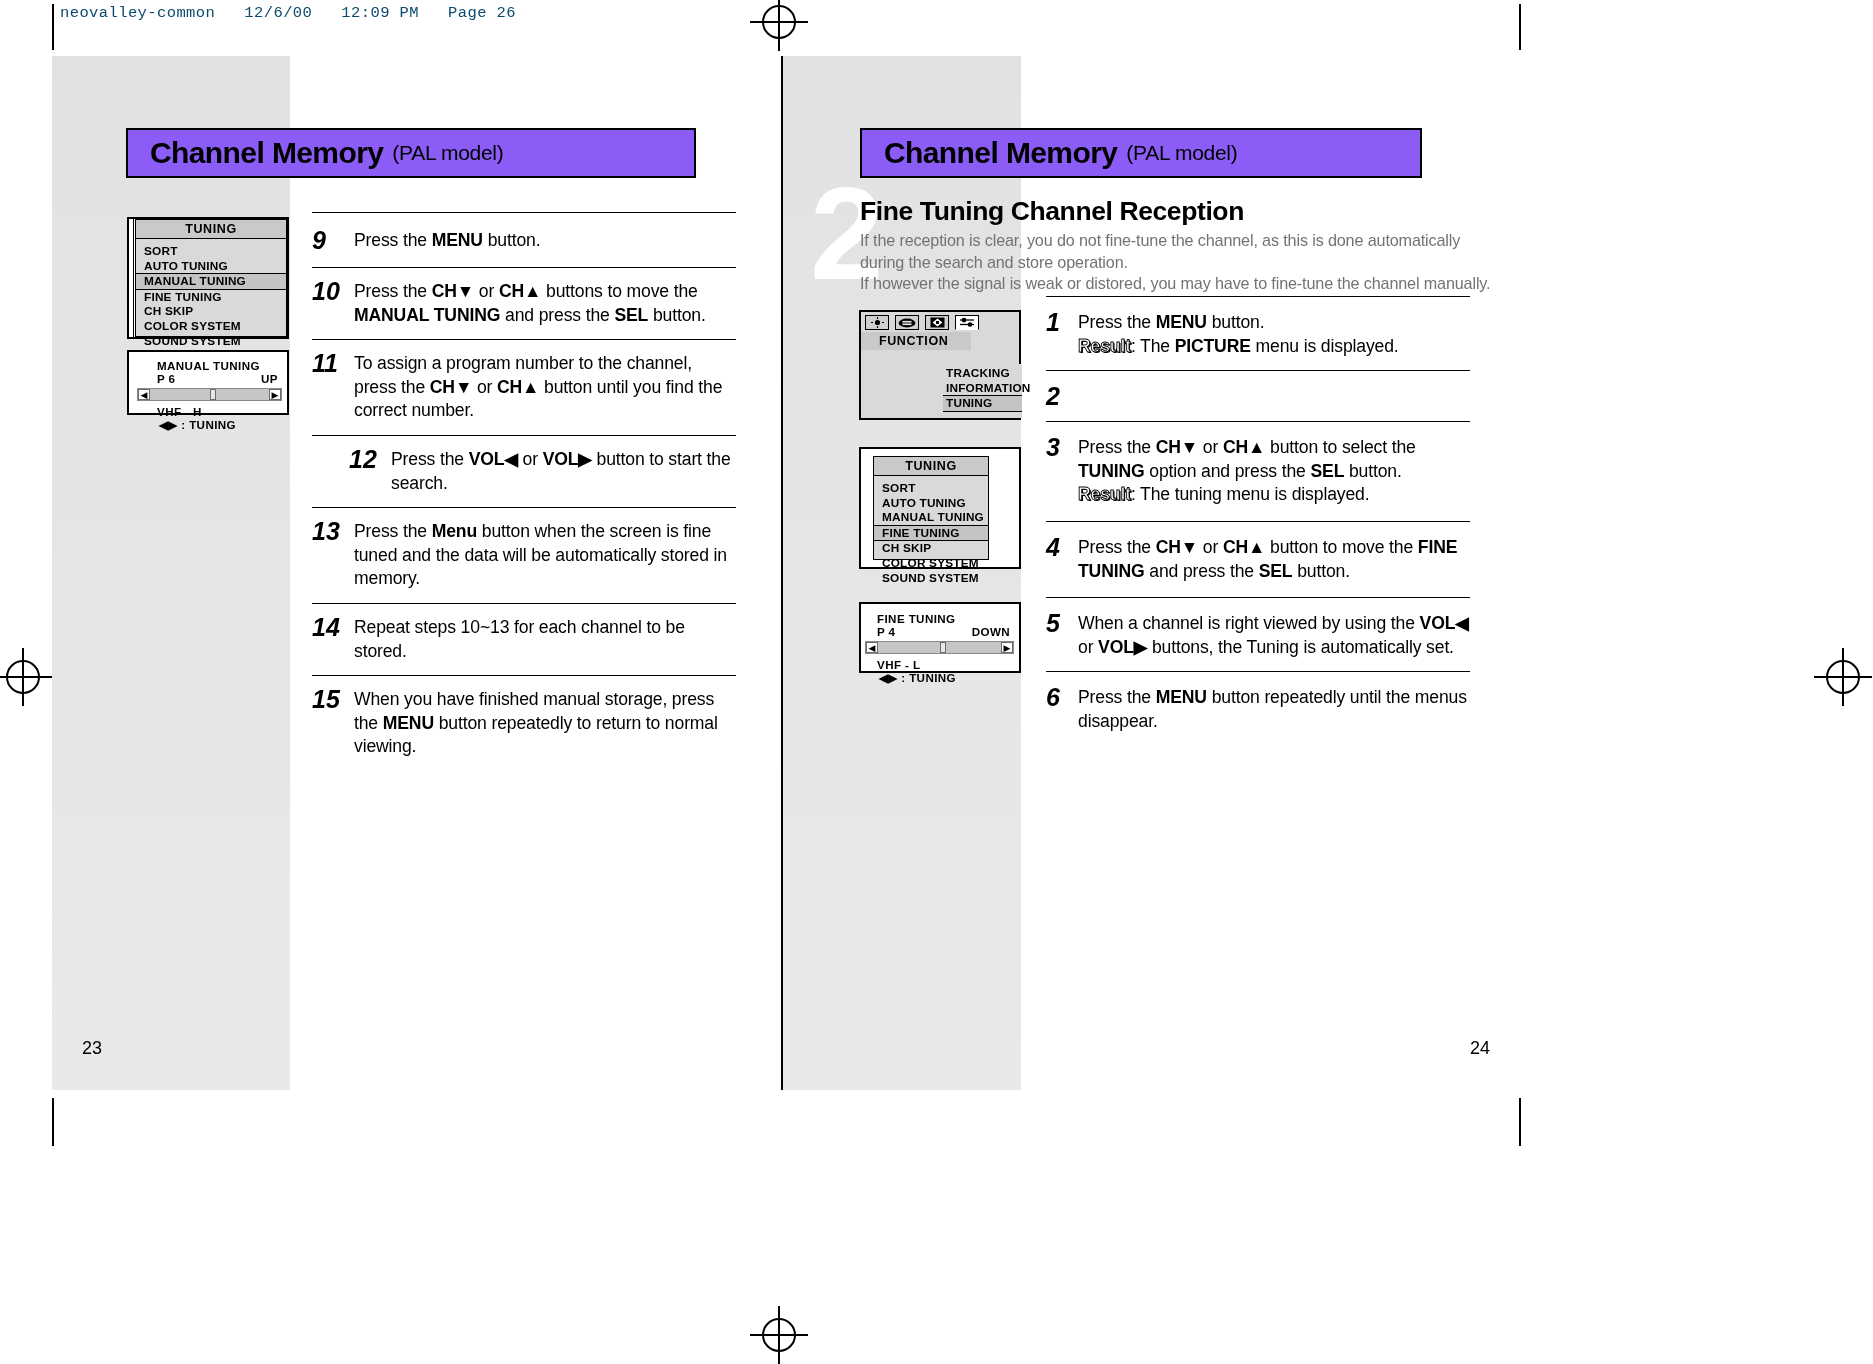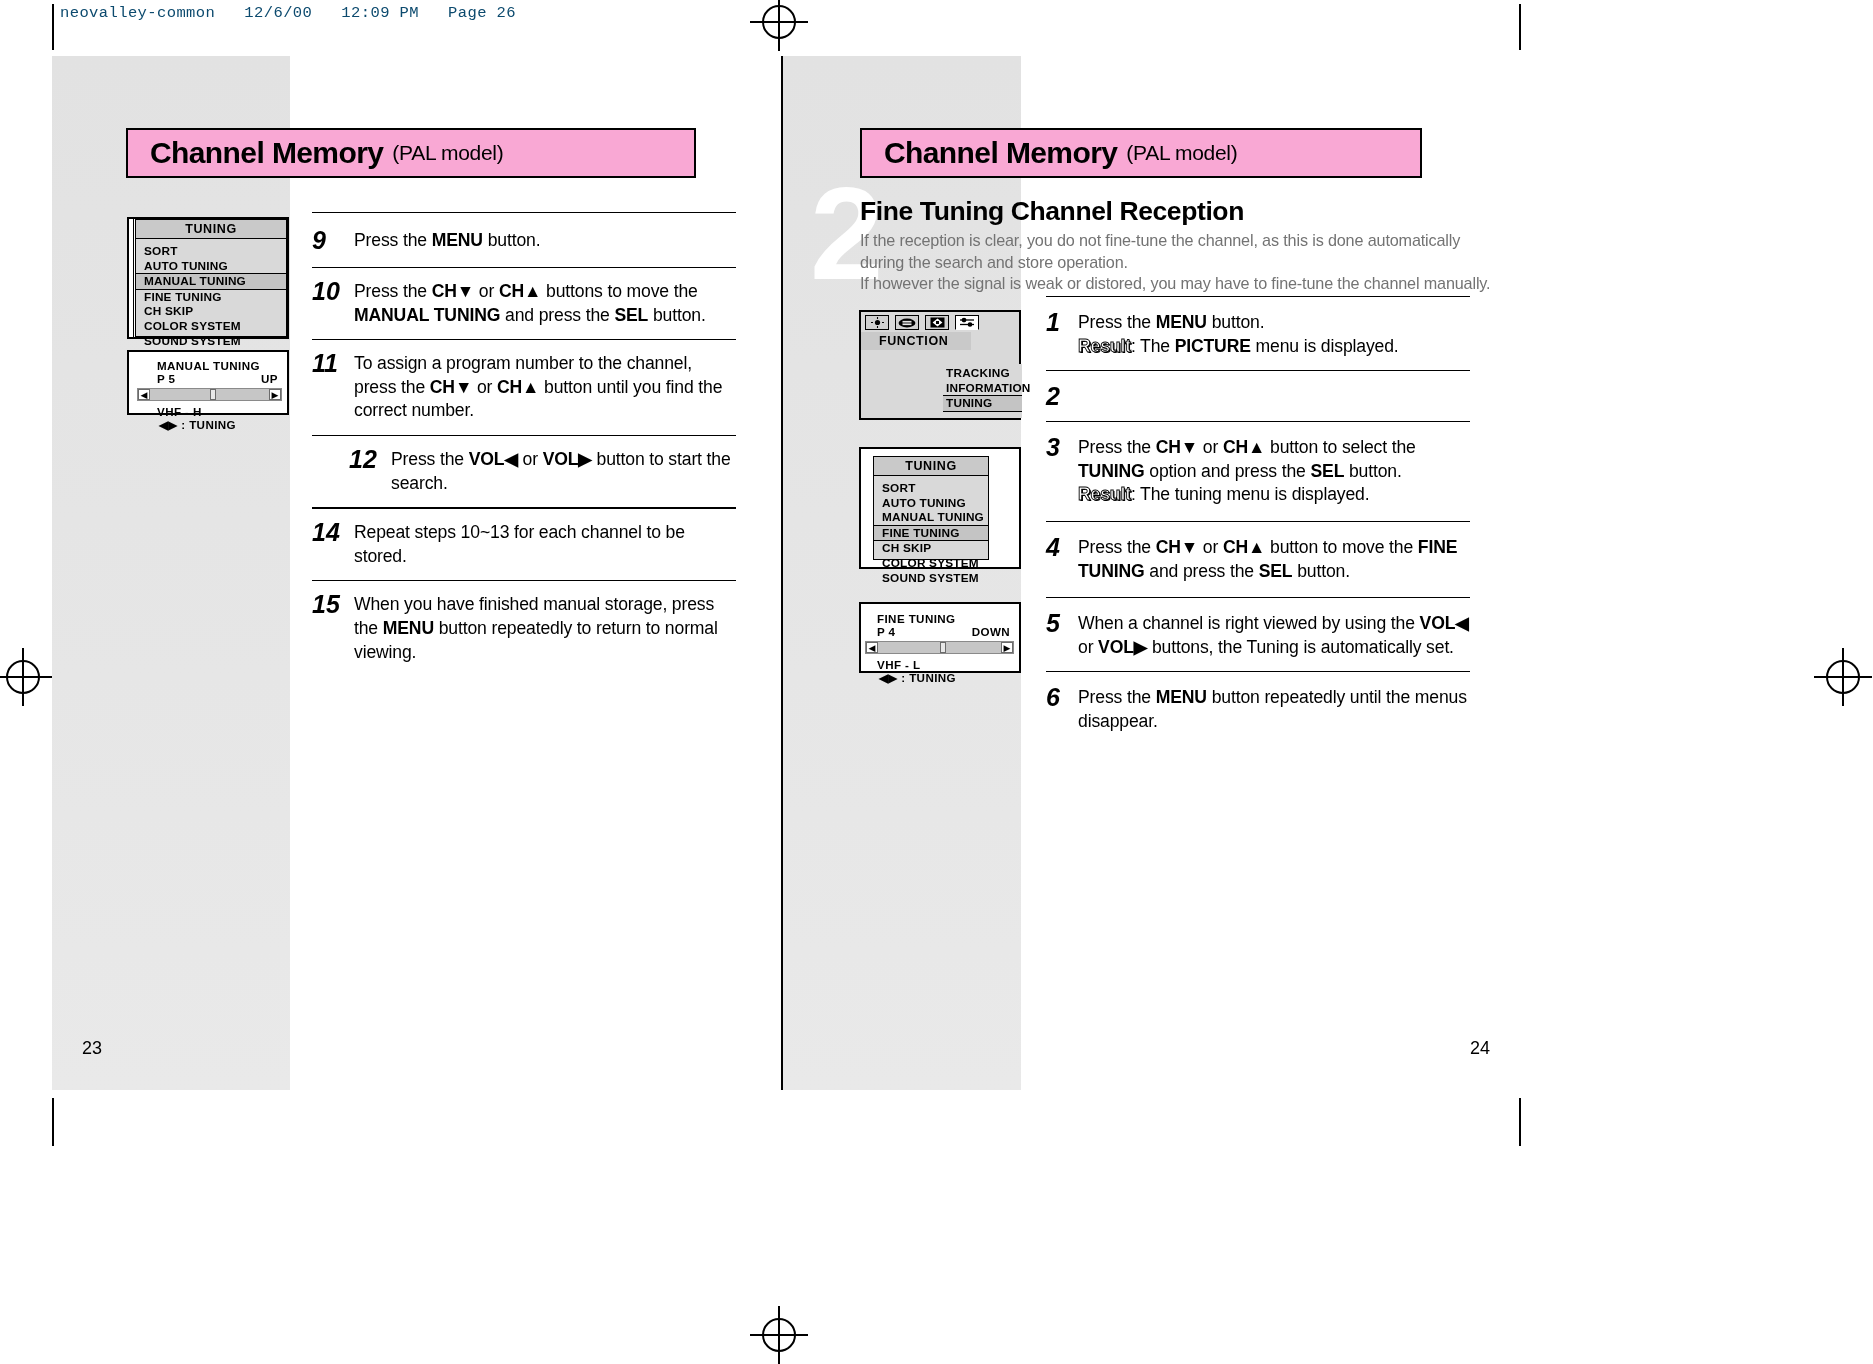--- a/index.html
+++ b/index.html
@@ -39,21 +39,21 @@
     background: linear-gradient(to bottom, #e2e2e2 0%, #e6e6e6 60%, #e9e9e9 100%);
   }
   .gb-right {
     position: absolute; left: 0; top: 0; width: 238px; height: 1034px;
     background: linear-gradient(to bottom, #e2e2e2 0%, #e6e6e6 60%, #e9e9e9 100%);
   }
   .spine { position: absolute; top: 56px; left: 781px; width: 3px; height: 1034px; background: #000; }
 
   
   .titlebox {
-    position: absolute; border: 2px solid #000; background: #f9a8d4;
+    position: absolute; border: 2px solid #000; background: #8b5cf6;
     height: 50px; display: flex; align-items: center; padding-left: 22px;
   }
   .title-main { font-size: 30px; font-weight: bold; letter-spacing: -0.6px; color: #000; }
   .title-sub  { font-size: 21px; font-weight: normal; letter-spacing: -0.3px; color: #000; margin-left: 9px; }
 
   
   .sec-head {
     position: absolute; font-size: 26.5px; font-weight: bold;
     letter-spacing: -0.4px; color: #000;
   }
@@ -179,21 +179,21 @@
         <div class="osd-item">CH  SKIP</div>
         <div class="osd-item">COLOR  SYSTEM</div>
         <div class="osd-item">SOUND SYSTEM</div>
       </div>
     </div>
   </div>
 
   <div class="osd" style="left:127px; top:350px; width:162px; height:65px; padding:7px 9px 0 12px;">
     <div class="tune-label" style="padding-left:16px;">MANUAL   TUNING</div>
     <div class="tune-row" style="padding-left:16px;">
-      <span class="tune-label">P  5</span>
+      <span class="tune-label">P  6</span>
       <span class="tune-label">UP</span>
     </div>
     <div class="tune-bar" style="margin-left:-4px; margin-right:-4px;">
       <span class="arrowL">◀</span>
       <span class="knob" style="left:50%;"></span>
       <span class="arrowR">▶</span>
     </div>
     <div class="tune-label" style="padding-left:16px;">VHF - H</div>
     <div class="tune-label" style="padding-left:18px;">◀▶ : TUNING</div>
   </div>
@@ -218,20 +218,24 @@
       <div class="step-txt">To assign a program number to the channel, press the <b>CH▼</b> or <b>CH▲</b> button until you find the correct number.</div>
     </div>
 
     <div class="rule"></div>
     <div class="step" style="padding:10px 0 12px 0;margin-left:37px;">
       <div class="step-num" style="width:42px;">12</div>
       <div class="step-txt">Press the <b>VOL◀</b> or <b>VOL▶</b> button to start the search.</div>
     </div>
 
     <div class="rule"></div>
+    <div class="step" style="padding:10px 0 12px 0;">
+      <div class="step-num" style="width:42px;">13</div>
+      <div class="step-txt">Press the <b>Menu</b> button when the screen is fine tuned and the data will be automatically stored in memory.</div>
+    </div>
 
     <div class="rule"></div>
     <div class="step" style="padding:10px 0 12px 0;">
       <div class="step-num" style="width:42px;">14</div>
       <div class="step-txt">Repeat steps 10~13 for each channel to be stored.</div>
     </div>
 
     <div class="rule"></div>
     <div class="step" style="padding:10px 0 12px 0;">
       <div class="step-num" style="width:42px;">15</div>

